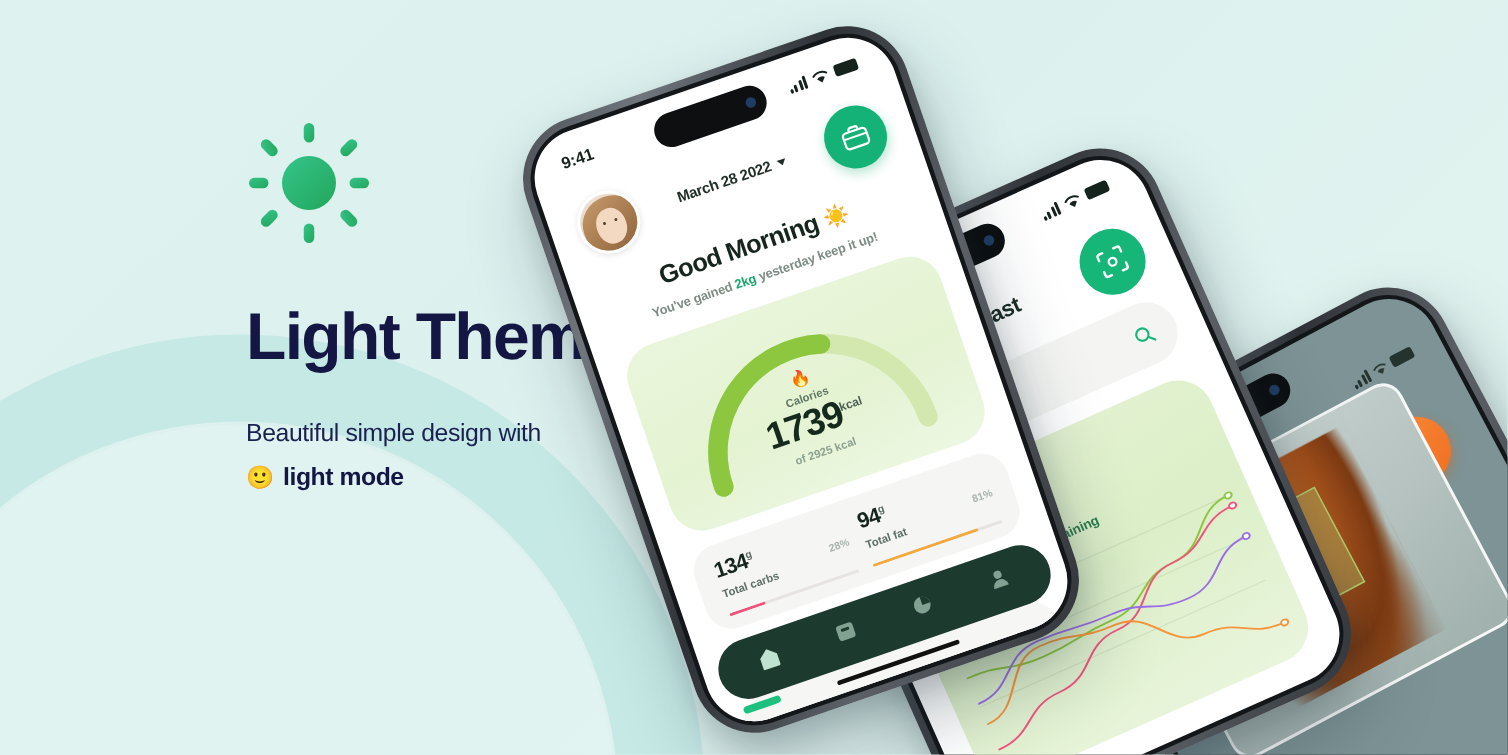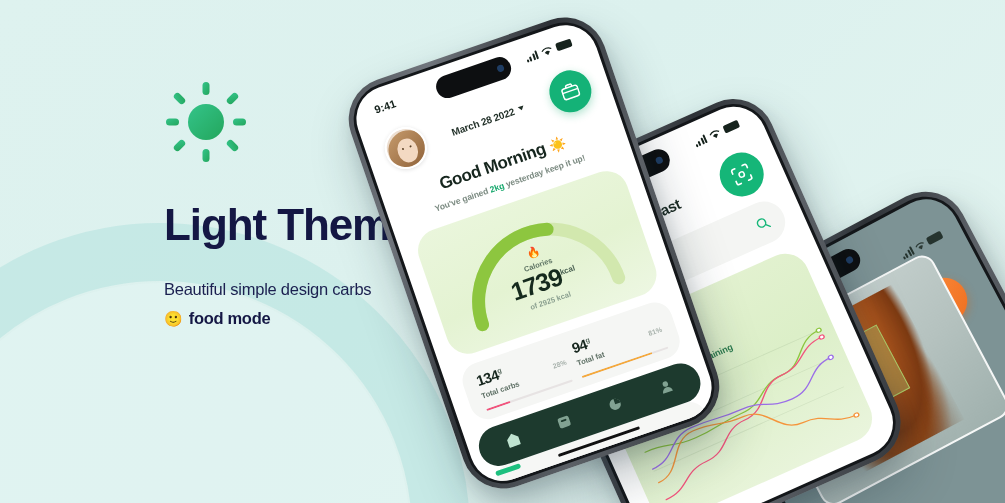--- a/index.html
+++ b/index.html
@@ -222,24 +222,24 @@
         <rect x="69" y="38.5" width="13" height="7" rx="3.5"></rect>
         <rect x="12" y="12" width="7" height="13" rx="3.5" transform="rotate(-45 15.5 18.5)"></rect>
         <rect x="65" y="12" width="7" height="13" rx="3.5" transform="rotate(45 68.5 18.5)"></rect>
         <rect x="12" y="59" width="7" height="13" rx="3.5" transform="rotate(45 15.5 65.5)"></rect>
         <rect x="65" y="59" width="7" height="13" rx="3.5" transform="rotate(-45 68.5 65.5)"></rect>
       </g>
     </svg>
   </div>
 
   <div class="hero-title">Light Theme</div>
-  <div class="hero-sub">Beautiful simple design carbs</div>
+  <div class="hero-sub">Beautiful simple design with</div>
   <div class="hero-mode">
     <span class="emoji">🙂</span>
-    <span class="txt">food mode</span>
+    <span class="txt">light mode</span>
   </div>
 </div>
 
 <div class="stage">
 
   <div class="phone" id="phone3">
     <div class="frame"></div>
     <div class="bezel"></div>
     <div class="screen">
       <div class="island"></div>

